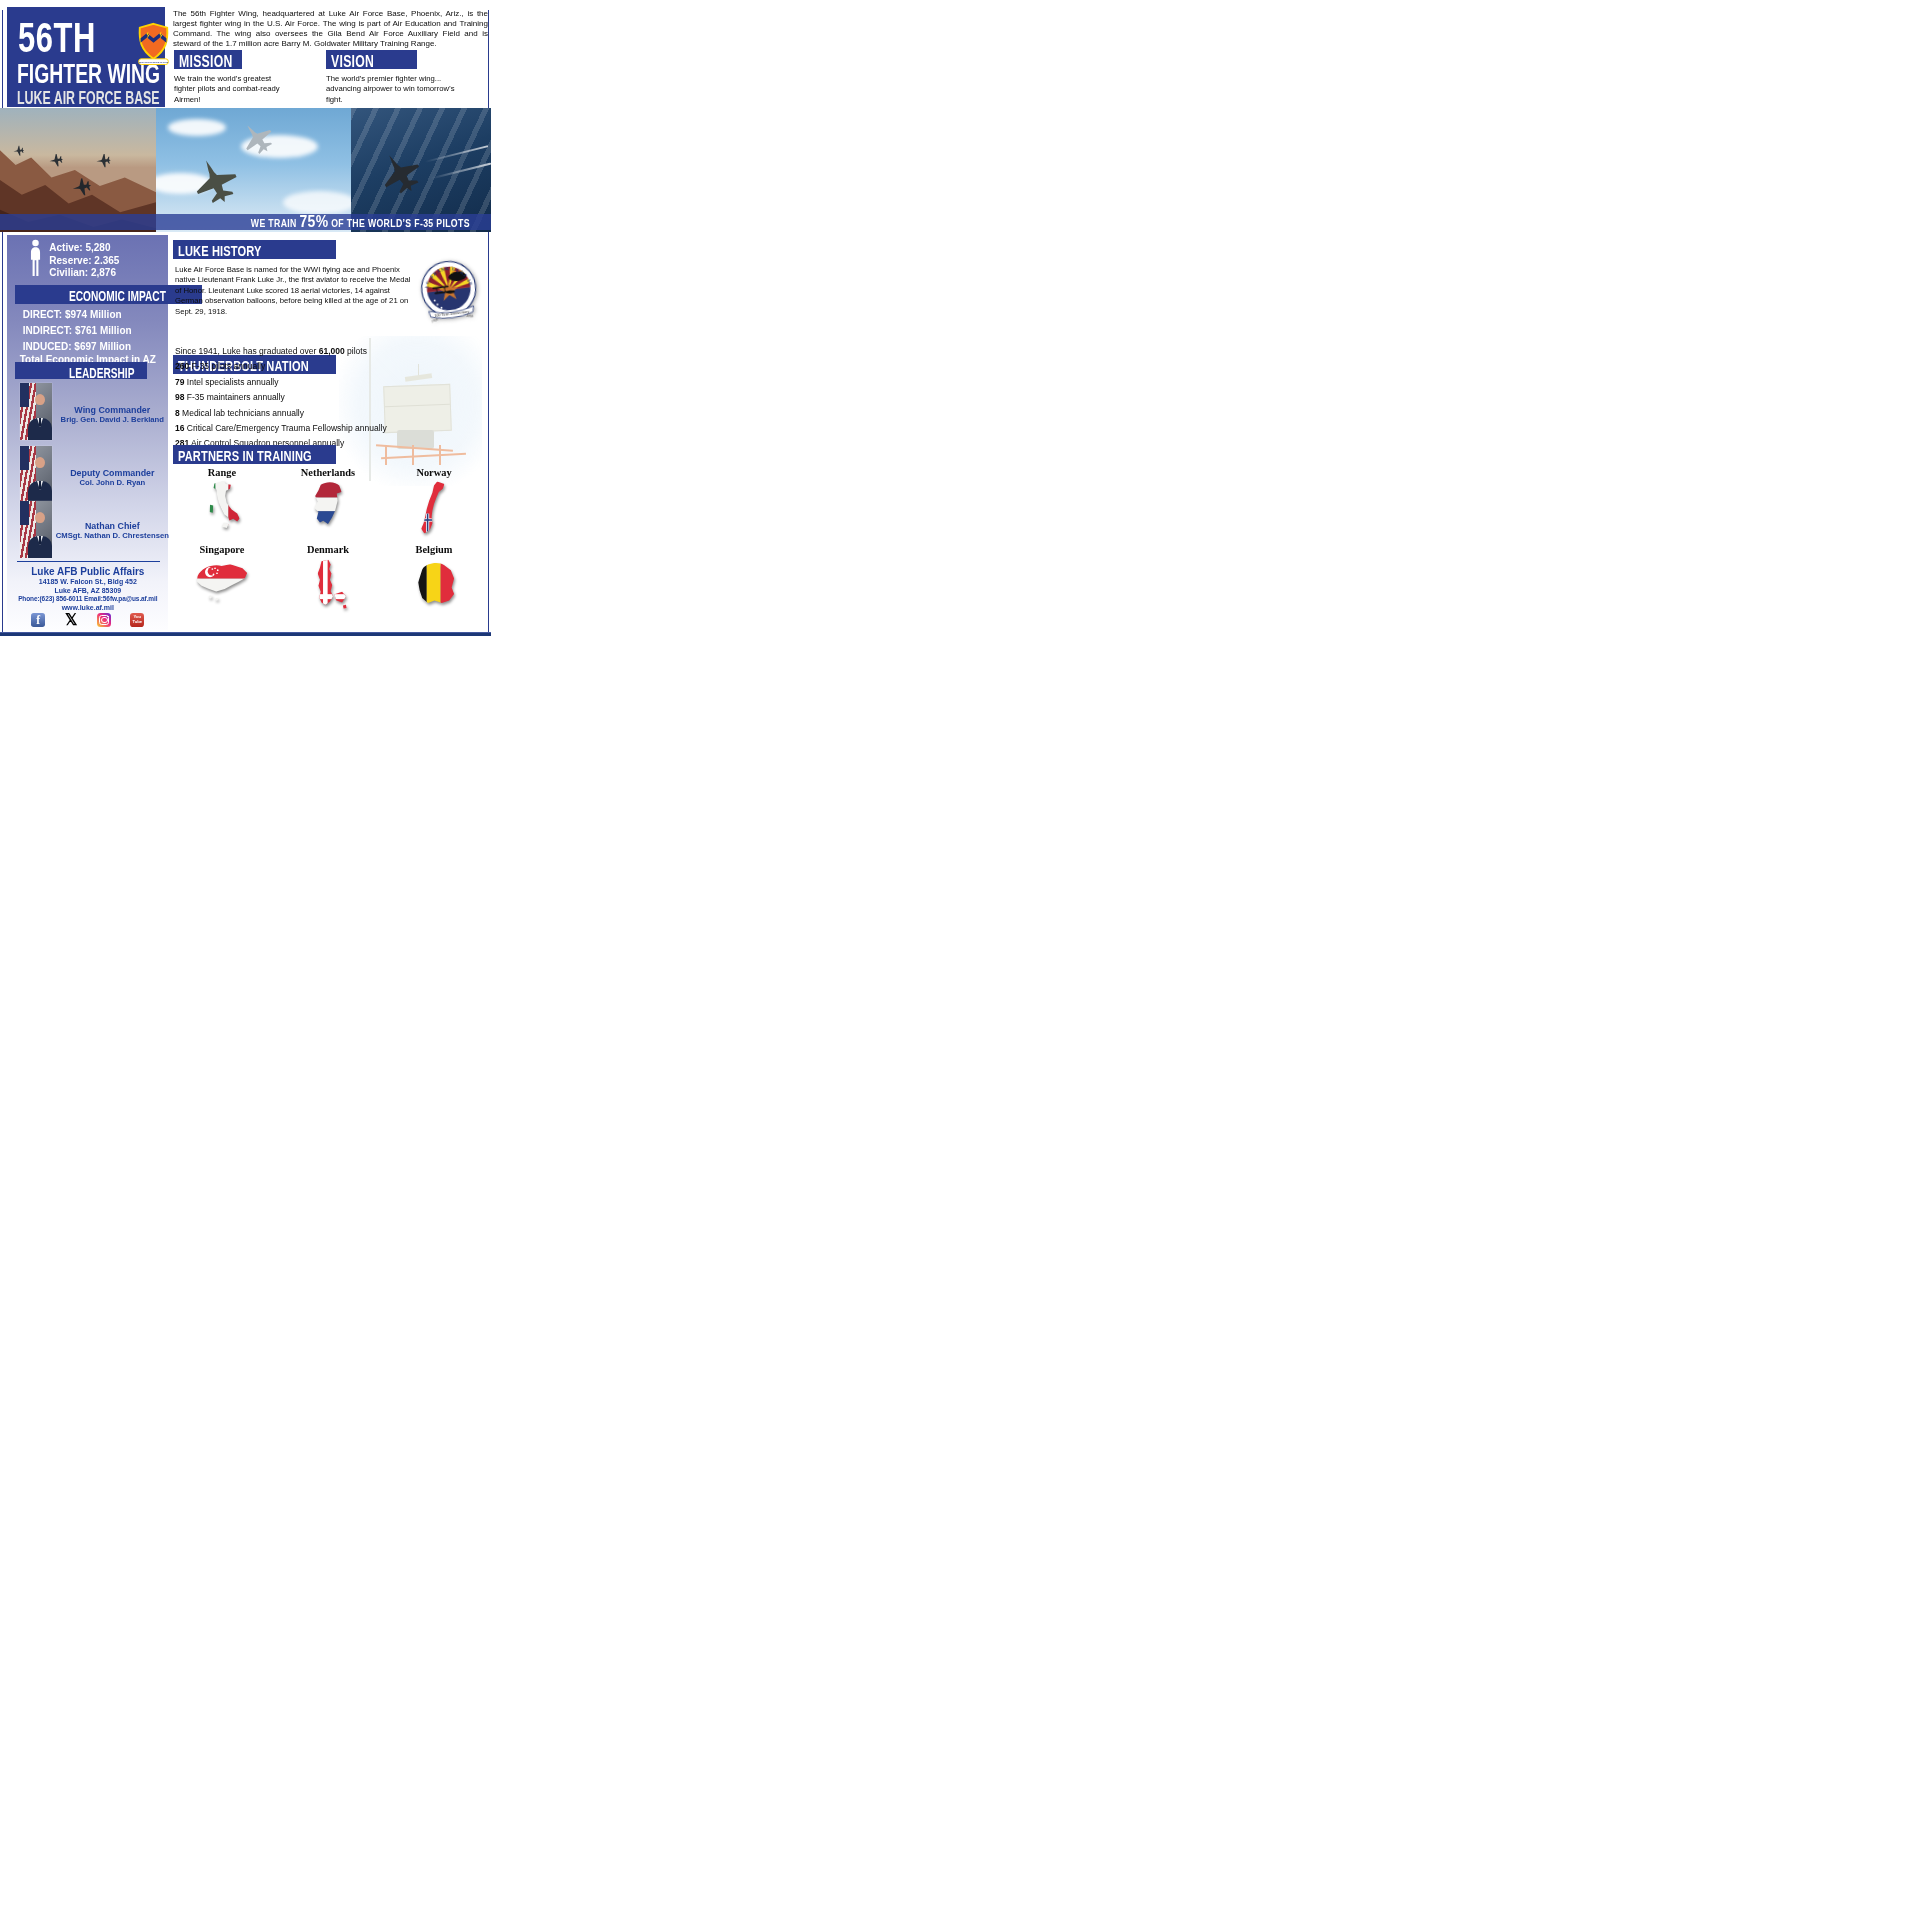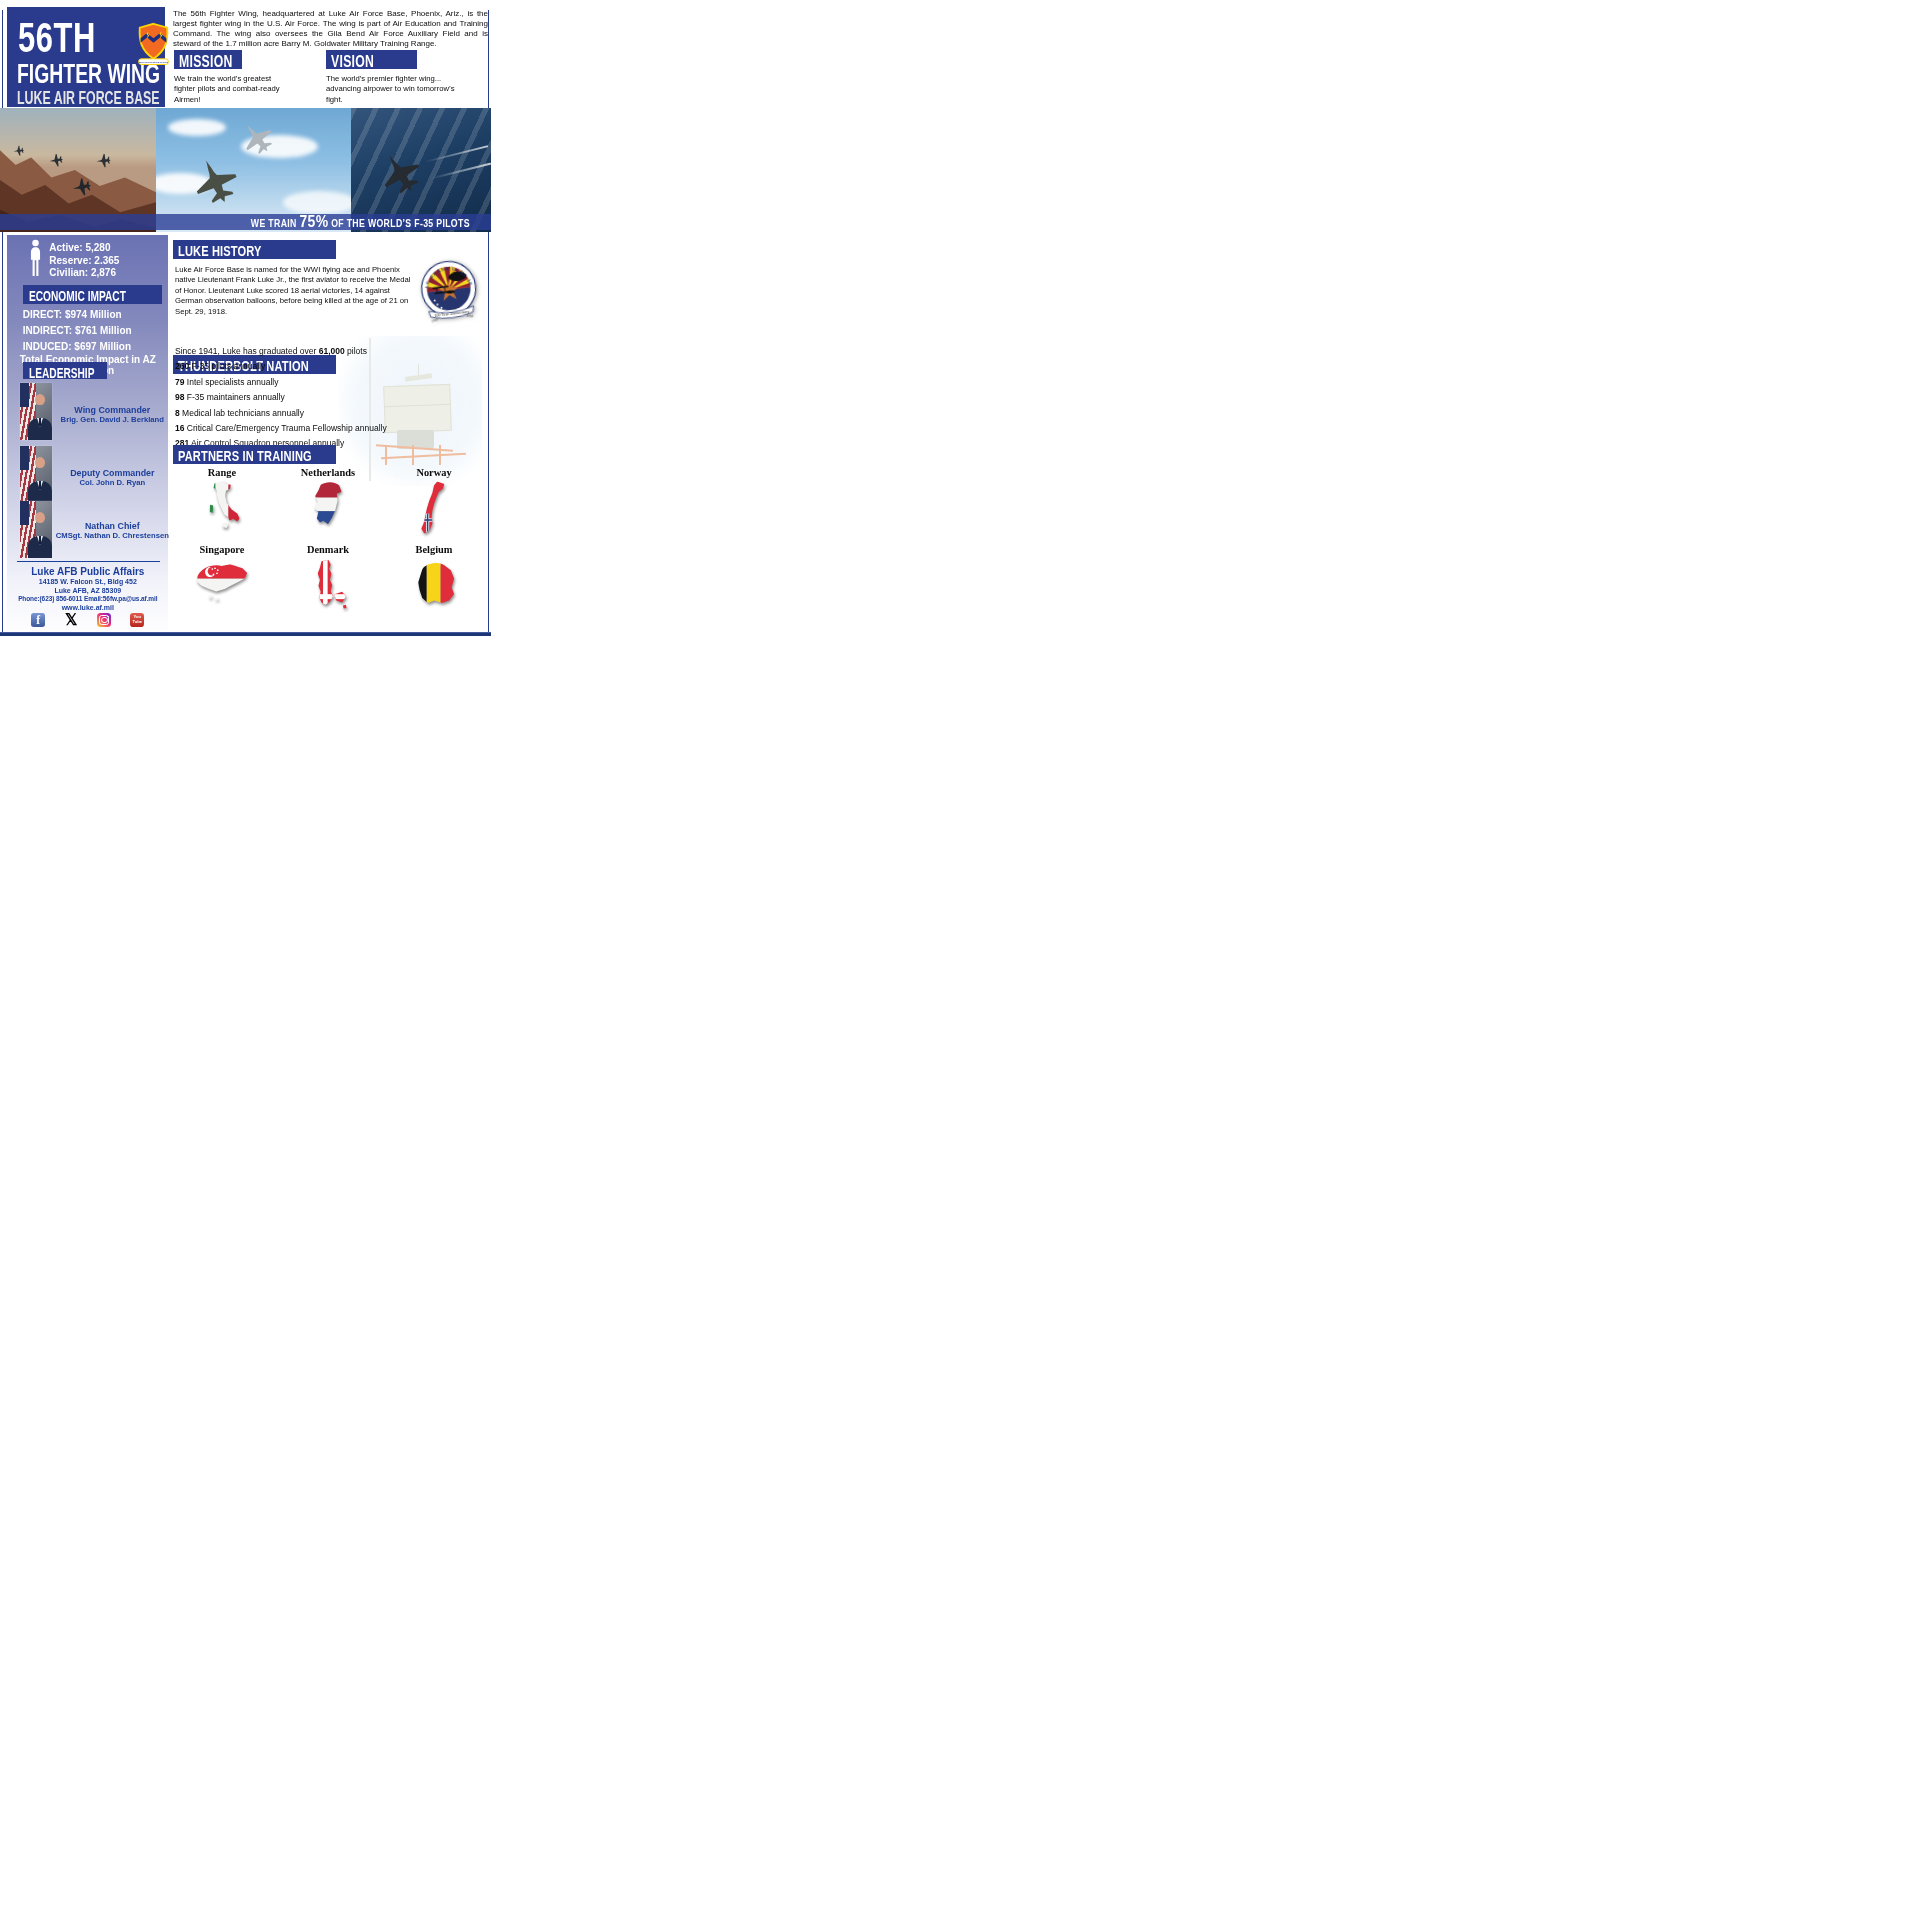--- a/index.html
+++ b/index.html
@@ -46,21 +46,21 @@
     display:flex;align-items:center;justify-content:flex-end;color:#fff;}
   .band-overlay .wrap{display:flex;align-items:baseline;transform:scaleX(.84);transform-origin:center;}
   .bo-sm{font-size:10.4px;font-weight:bold;letter-spacing:0.4px;white-space:pre;}
   .bo-big{font-size:16.6px;font-weight:bold;letter-spacing:0.4px;white-space:pre;position:relative;top:0.4px;}
 
   
   .sidebar{position:absolute;left:7.3px;top:235px;width:161px;height:395px;
     background:linear-gradient(180deg,#6b72b3 0%,#8489bd 22%,#a9adcf 45%,#d4d7ea 70%,#f2f3fa 88%,#fdfdff 100%);}
   .stat-lines{position:absolute;left:42px;top:7px;color:#fff;font-weight:bold;font-size:10px;line-height:12.7px;}
   .person-svg{position:absolute;left:21.6px;top:3.9px;width:13px;height:40px;}
-  .side-bar-hdr{position:absolute;left:16px;background:#2a3b8e;color:#fff;}
+  .side-bar-hdr{position:absolute;left:8px;background:#2a3b8e;color:#fff;padding-left:48px;}
   .econ-hdr{top:50px;width:139px;height:19px;}
   .lead-hdr{top:127px;width:84px;height:17.3px;}
   .side-bar-hdr .cond{font-size:15.4px;margin:1.5px 0 0 5.4px;}
   .econ-lines{position:absolute;left:15.4px;top:72px;color:#fff;font-weight:bold;font-size:10px;line-height:16px;white-space:nowrap;}
   .econ-total{position:absolute;left:0;width:161px;text-align:center;color:#fff;font-weight:bold;font-size:10px;}
   .leader-row{position:absolute;left:0;width:161px;}
   .portrait{position:absolute;left:13px;width:32px;height:57px;background:linear-gradient(135deg,#9aa0aa 0%,#676d78 70%,#4e545e 100%);overflow:hidden;box-shadow:0 0 0 0.4px rgba(255,255,255,.25);}
   .flagstripes{position:absolute;left:-3.9px;top:0;width:20px;height:57px;background:repeating-linear-gradient(100deg,#a83744 0 2.3px,#eceae6 2.3px 4.6px);}
   .canton{position:absolute;left:-3.9px;top:0;width:13px;height:24px;background:#223060;
     background-image:radial-gradient(circle,#fff 0.4px,rgba(0,0,0,0) 0.5px);background-size:3.5px 3.5px;}

